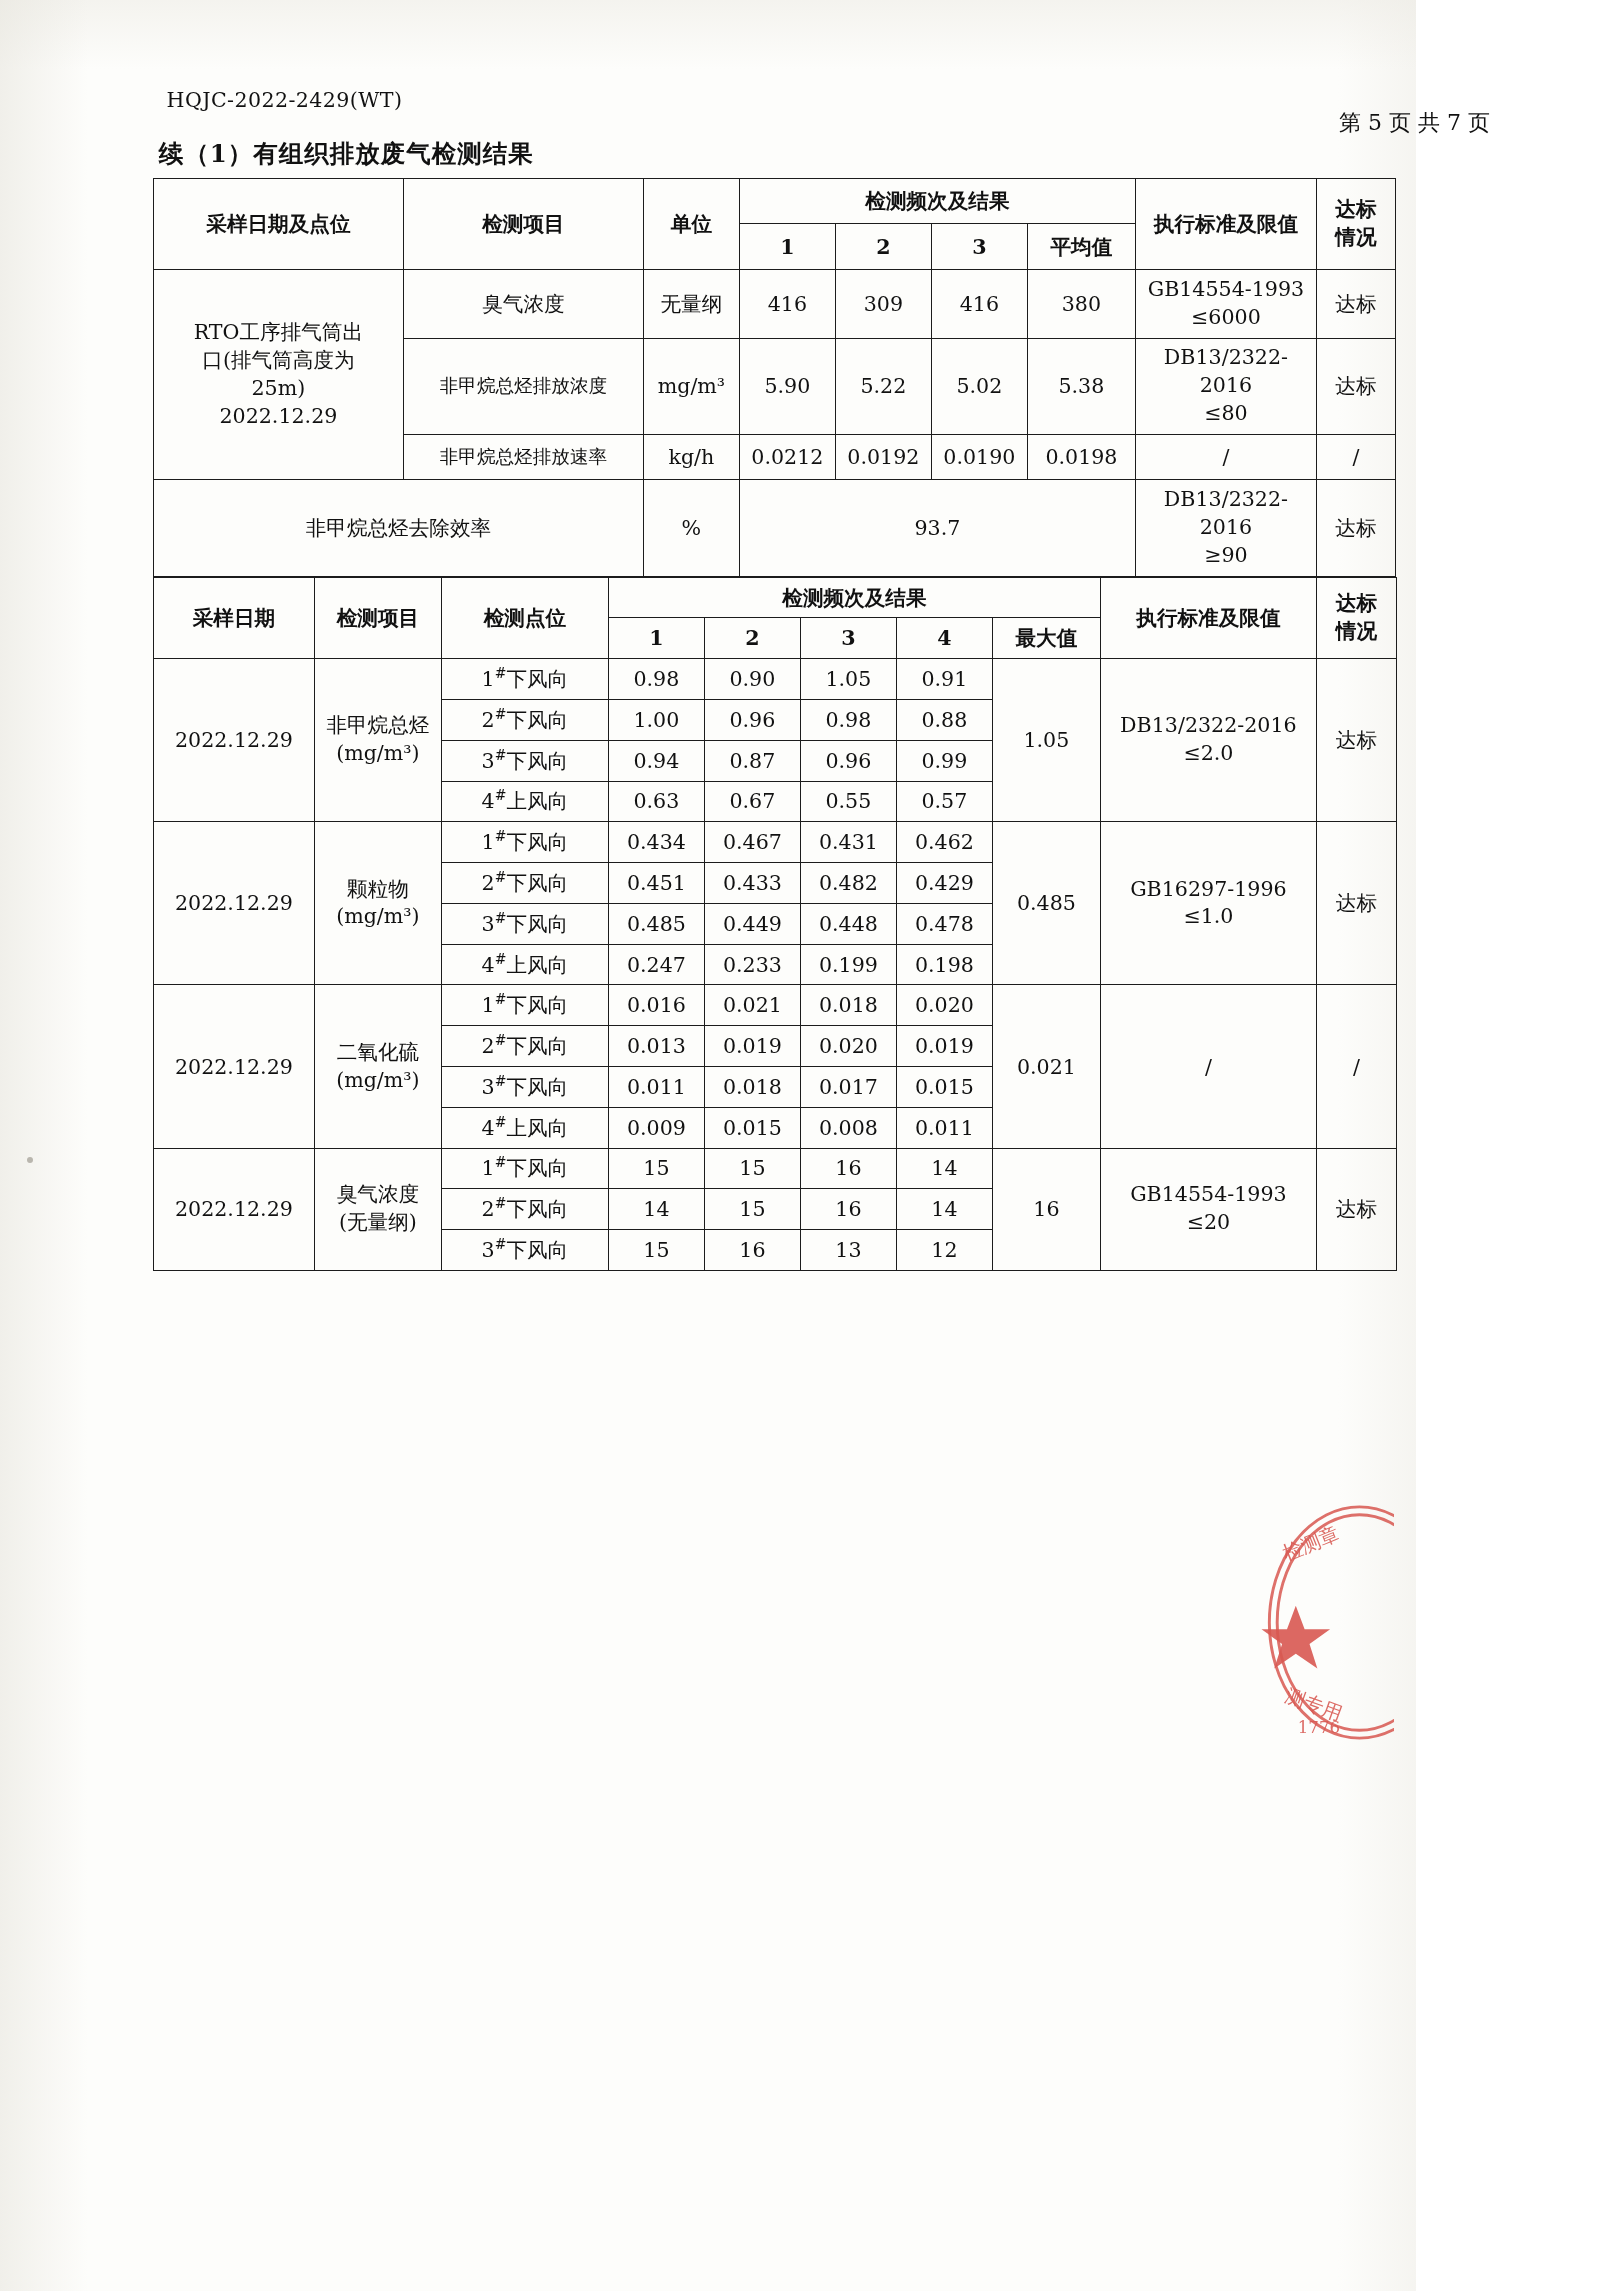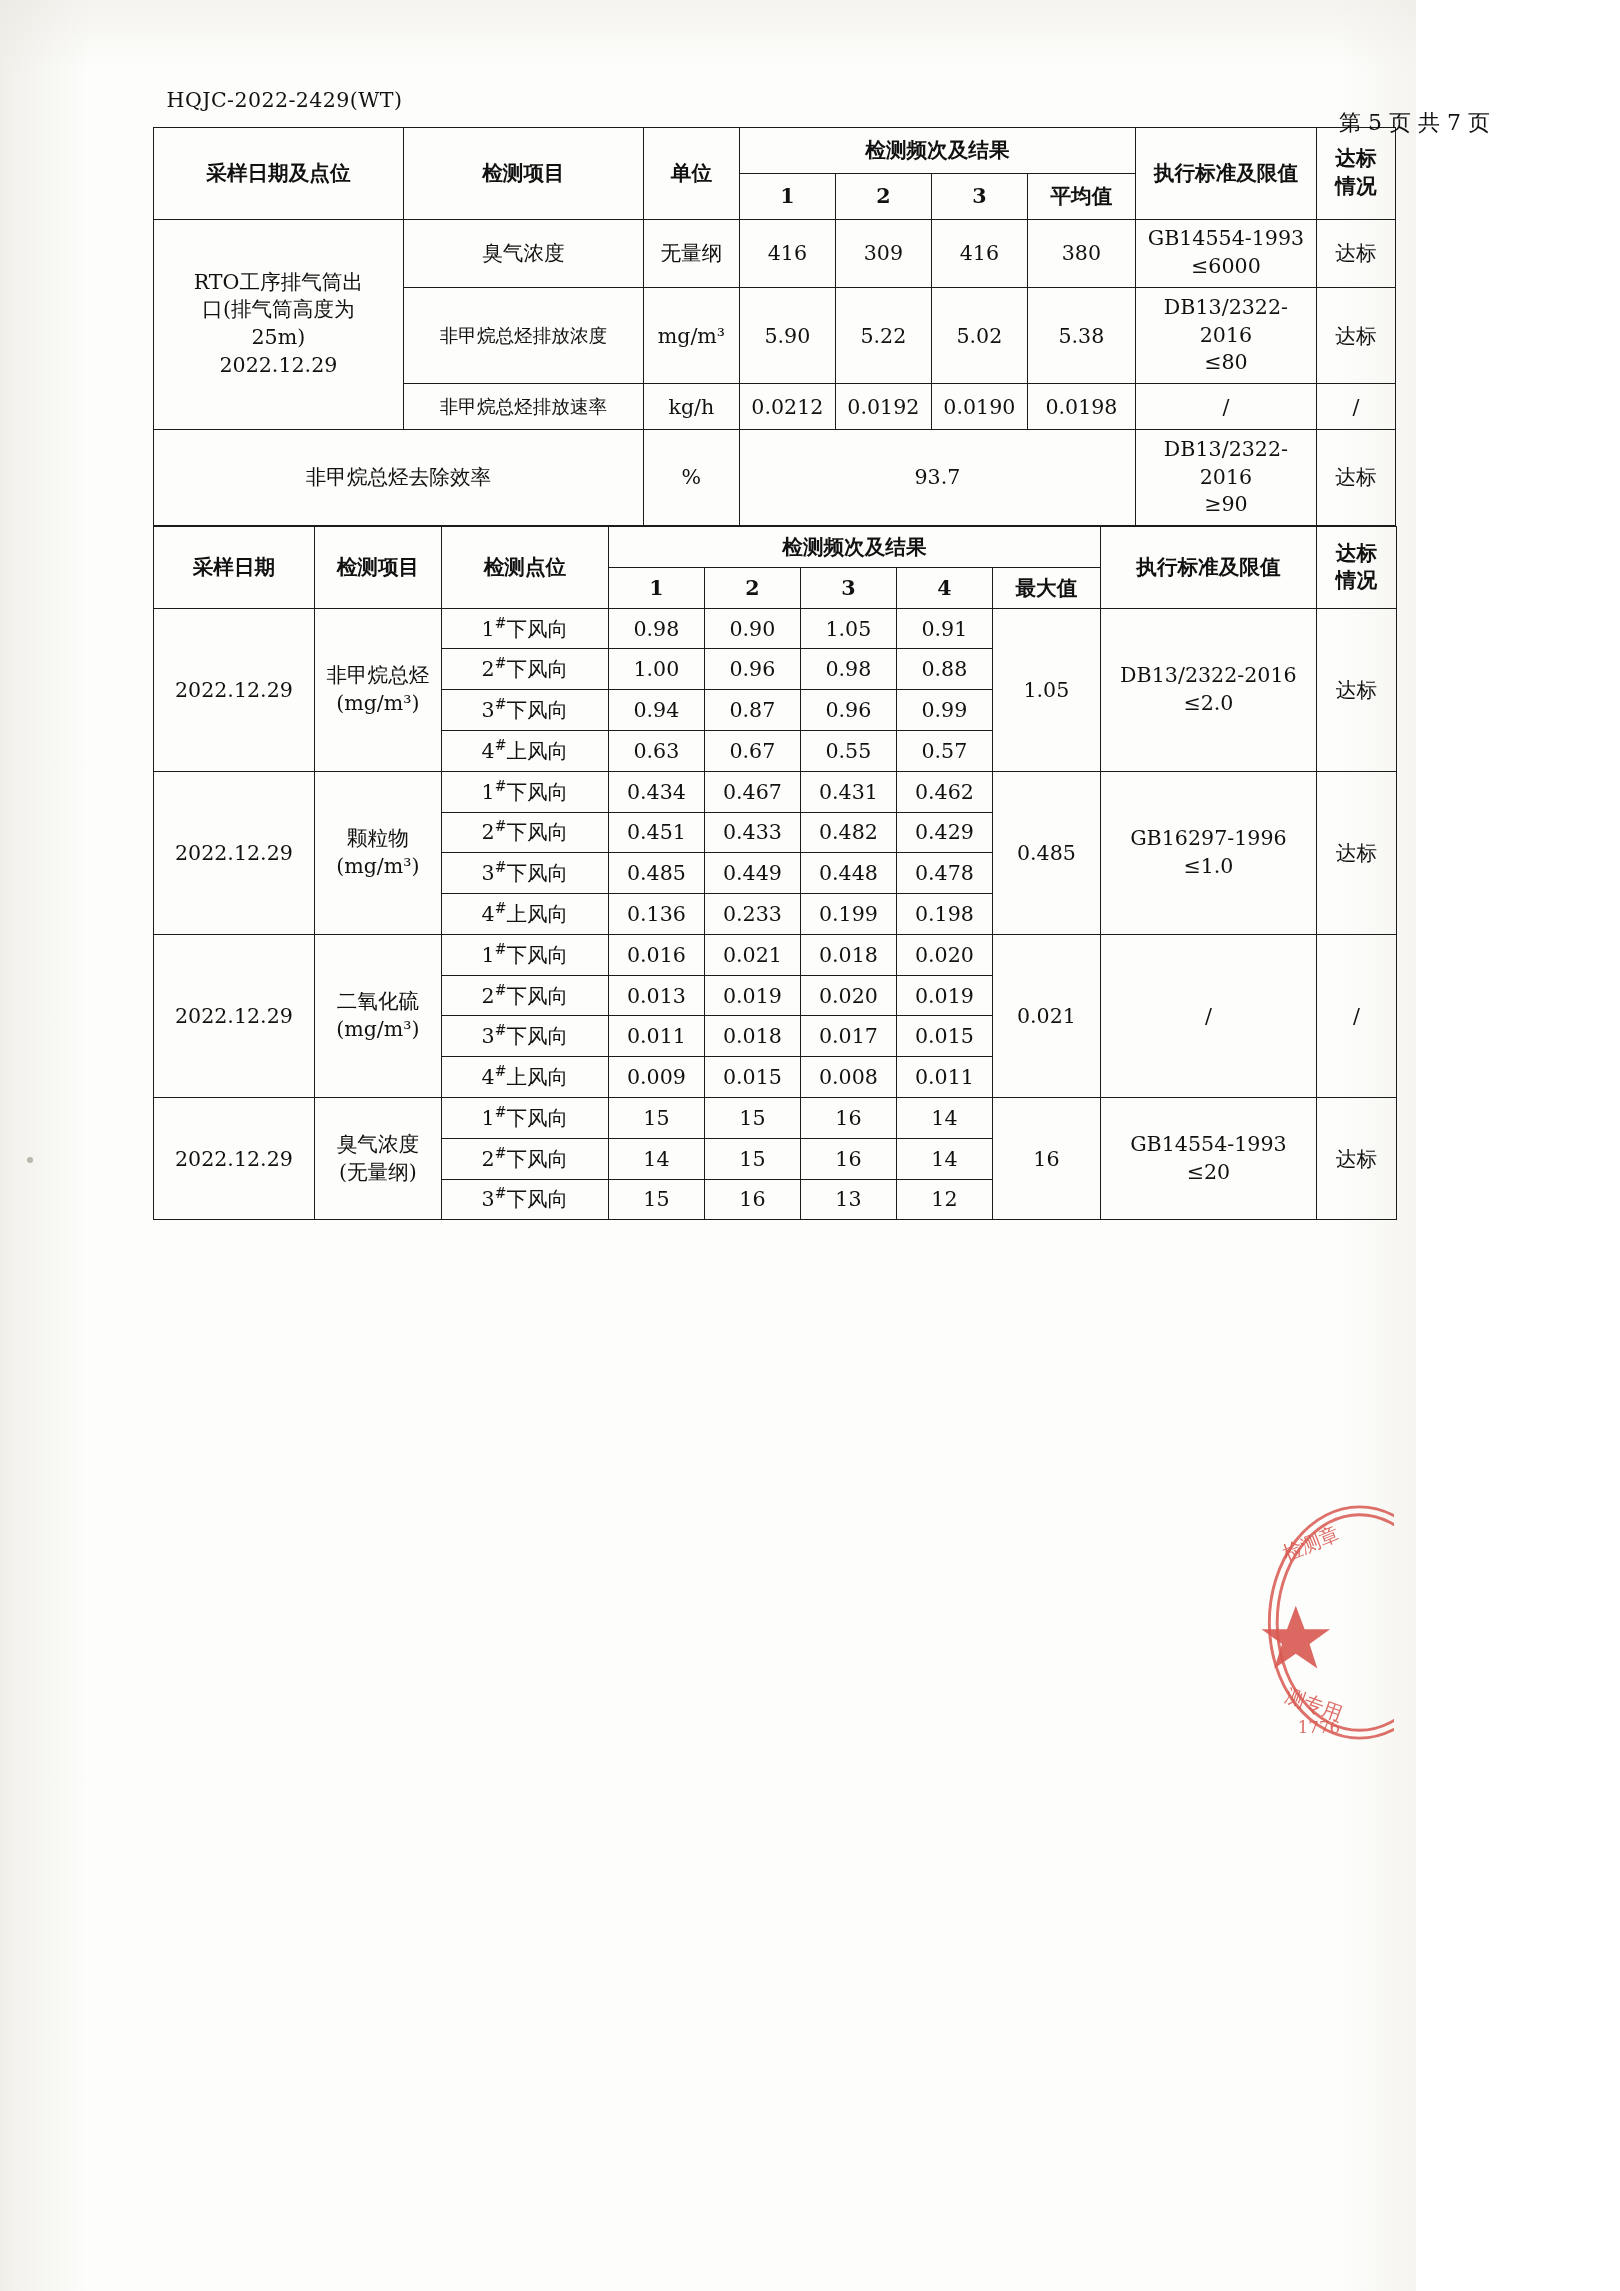--- a/index.html
+++ b/index.html
@@ -103,20 +103,21 @@
   <div class="scan-shade"></div>
   <div class="edge-mark"></div>
 
   <div class="content">
 
     <div class="hdr-row">
       <div class="doc-code">HQJC-2022-2429(WT)</div>
       <div class="page-num">第 5 页 共 7 页</div>
     </div>
 
+    <div class="sec-title">续（1）有组织排放废气检测结果</div>
 
     <table class="t1">
       <colgroup>
         <col style="width:250px">
         <col style="width:240px">
         <col style="width:96px">
         <col style="width:96px">
         <col style="width:96px">
         <col style="width:96px">
         <col style="width:108px">
@@ -301,21 +302,21 @@
         </tr>
         <tr>
           <td><span>3</span><sup>#</sup><span>下风向</span></td>
           <td>0.485</td>
           <td>0.449</td>
           <td>0.448</td>
           <td>0.478</td>
         </tr>
         <tr>
           <td><span>4</span><sup>#</sup><span>上风向</span></td>
-          <td>0.136</td>
+          <td>0.247</td>
           <td>0.233</td>
           <td>0.199</td>
           <td>0.198</td>
         </tr>
 
         <tr>
           <td rowspan="4">2022.12.29</td>
           <td rowspan="4" class="cellmulti">
             <div>二氧化硫</div>
             <div>(mg/m³)</div>

